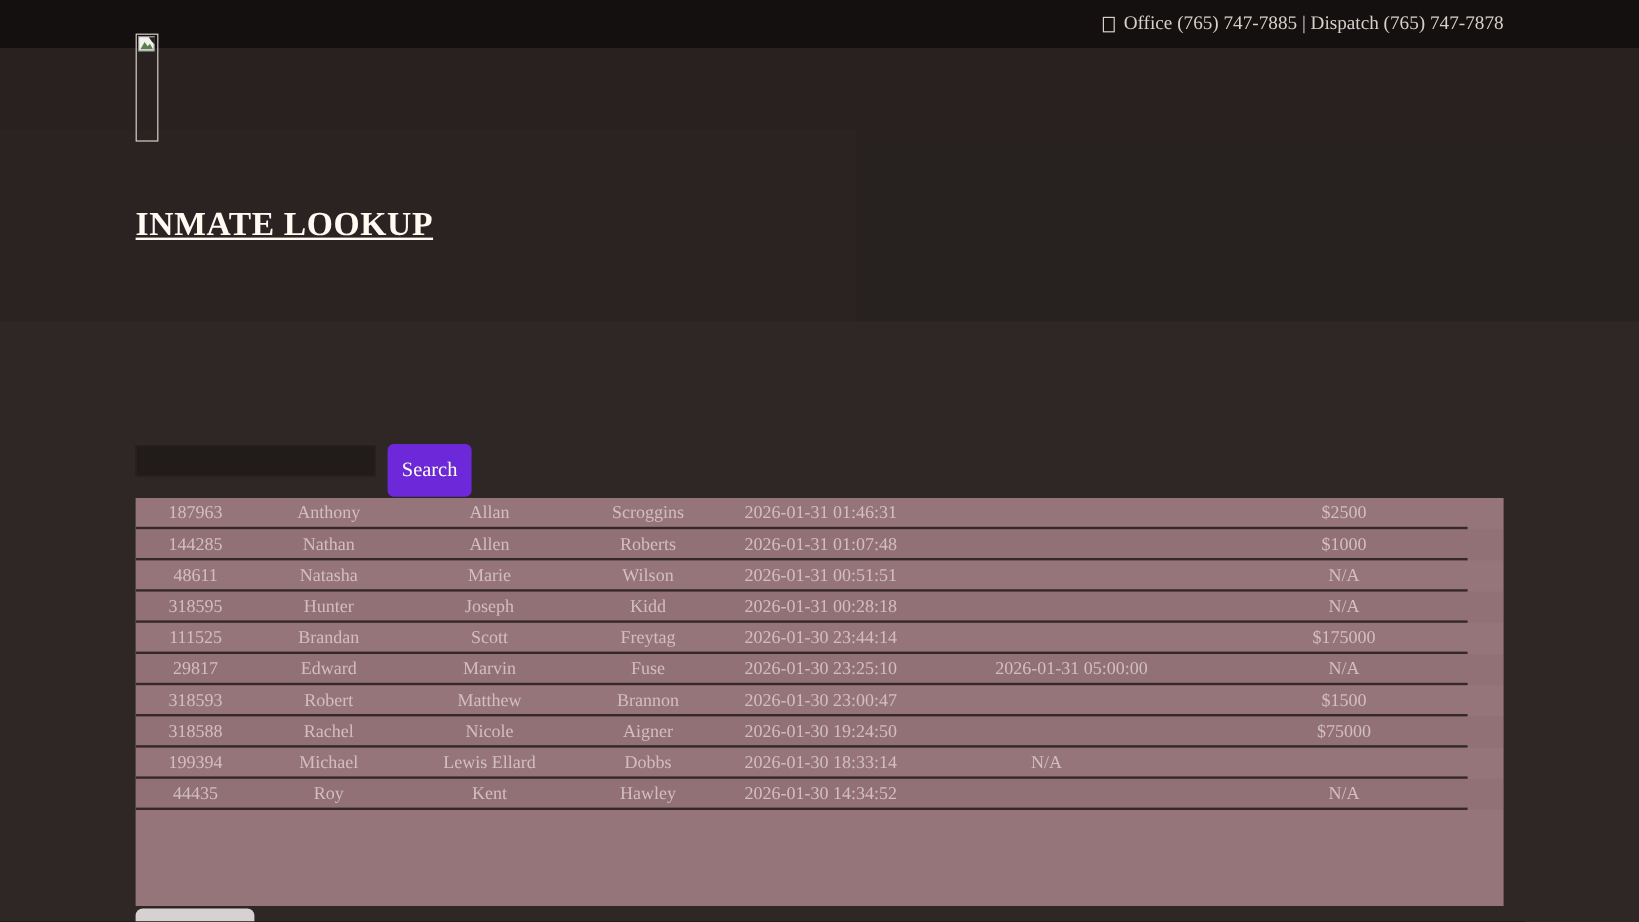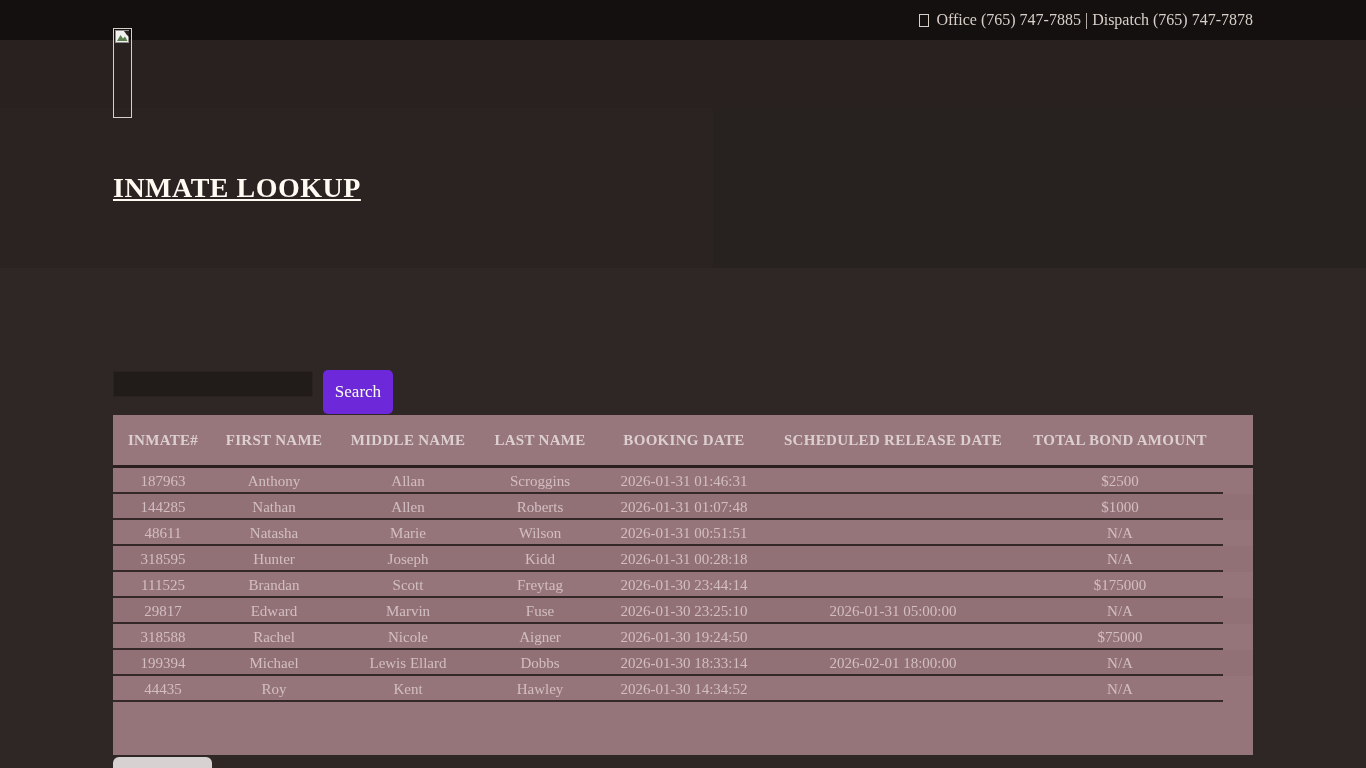--- a/index.html
+++ b/index.html
@@ -111,29 +111,20 @@
       <path d="M9 1 L14 1 L14 7 L11.5 4.5 Z" fill="#282120"></path>
     </svg>
   </div>
 
   <h1 class="page-title">INMATE LOOKUP</h1>
 
   <input class="search-input" type="text" value="" style="">
   <button class="search-btn">Search</button>
 
   <div class="table">
-    <div class="t-head">
-      <div class="th c1">INMATE#</div>
-      <div class="th c2">FIRST NAME</div>
-      <div class="th c3">MIDDLE NAME</div>
-      <div class="th c4">LAST NAME</div>
-      <div class="th c5">BOOKING DATE</div>
-      <div class="th c6">SCHEDULED RELEASE DATE</div>
-      <div class="th c7">TOTAL BOND AMOUNT</div>
-    </div>
     <div class="t-body">
 
     <div class="t-row">
         <div class="td c1">187963</div>
         <div class="td c2">Anthony</div>
         <div class="td c3">Allan</div>
         <div class="td c4">Scroggins</div>
         <div class="td c5">2026-01-31 01:46:31</div>
         <div class="td c6"></div>
         <div class="td c7">$2500</div>
@@ -177,35 +168,43 @@
         <div class="t-row">
         <div class="td c1">29817</div>
         <div class="td c2">Edward</div>
         <div class="td c3">Marvin</div>
         <div class="td c4">Fuse</div>
         <div class="td c5">2026-01-30 23:25:10</div>
         <div class="td c6">2026-01-31 05:00:00</div>
         <div class="td c7">N/A</div>
       </div>
         <div class="t-row">
+        <div class="td c1">318593</div>
+        <div class="td c2">Robert</div>
+        <div class="td c3">Matthew</div>
+        <div class="td c4">Brannon</div>
+        <div class="td c5">2026-01-30 23:00:47</div>
+        <div class="td c6"></div>
+        <div class="td c7">$1500</div>
+      </div>
+        <div class="t-row">
         <div class="td c1">318588</div>
         <div class="td c2">Rachel</div>
         <div class="td c3">Nicole</div>
         <div class="td c4">Aigner</div>
         <div class="td c5">2026-01-30 19:24:50</div>
         <div class="td c6"></div>
         <div class="td c7">$75000</div>
       </div>
         <div class="t-row">
         <div class="td c1">199394</div>
         <div class="td c2">Michael</div>
         <div class="td c3">Lewis Ellard</div>
         <div class="td c4">Dobbs</div>
         <div class="td c5">2026-01-30 18:33:14</div>
-        <div class="td c6">2026-02-01 18:00:00</div>
         <div class="td c7">N/A</div>
       </div>
         <div class="t-row">
         <div class="td c1">44435</div>
         <div class="td c2">Roy</div>
         <div class="td c3">Kent</div>
         <div class="td c4">Hawley</div>
         <div class="td c5">2026-01-30 14:34:52</div>
         <div class="td c6"></div>
         <div class="td c7">N/A</div>

